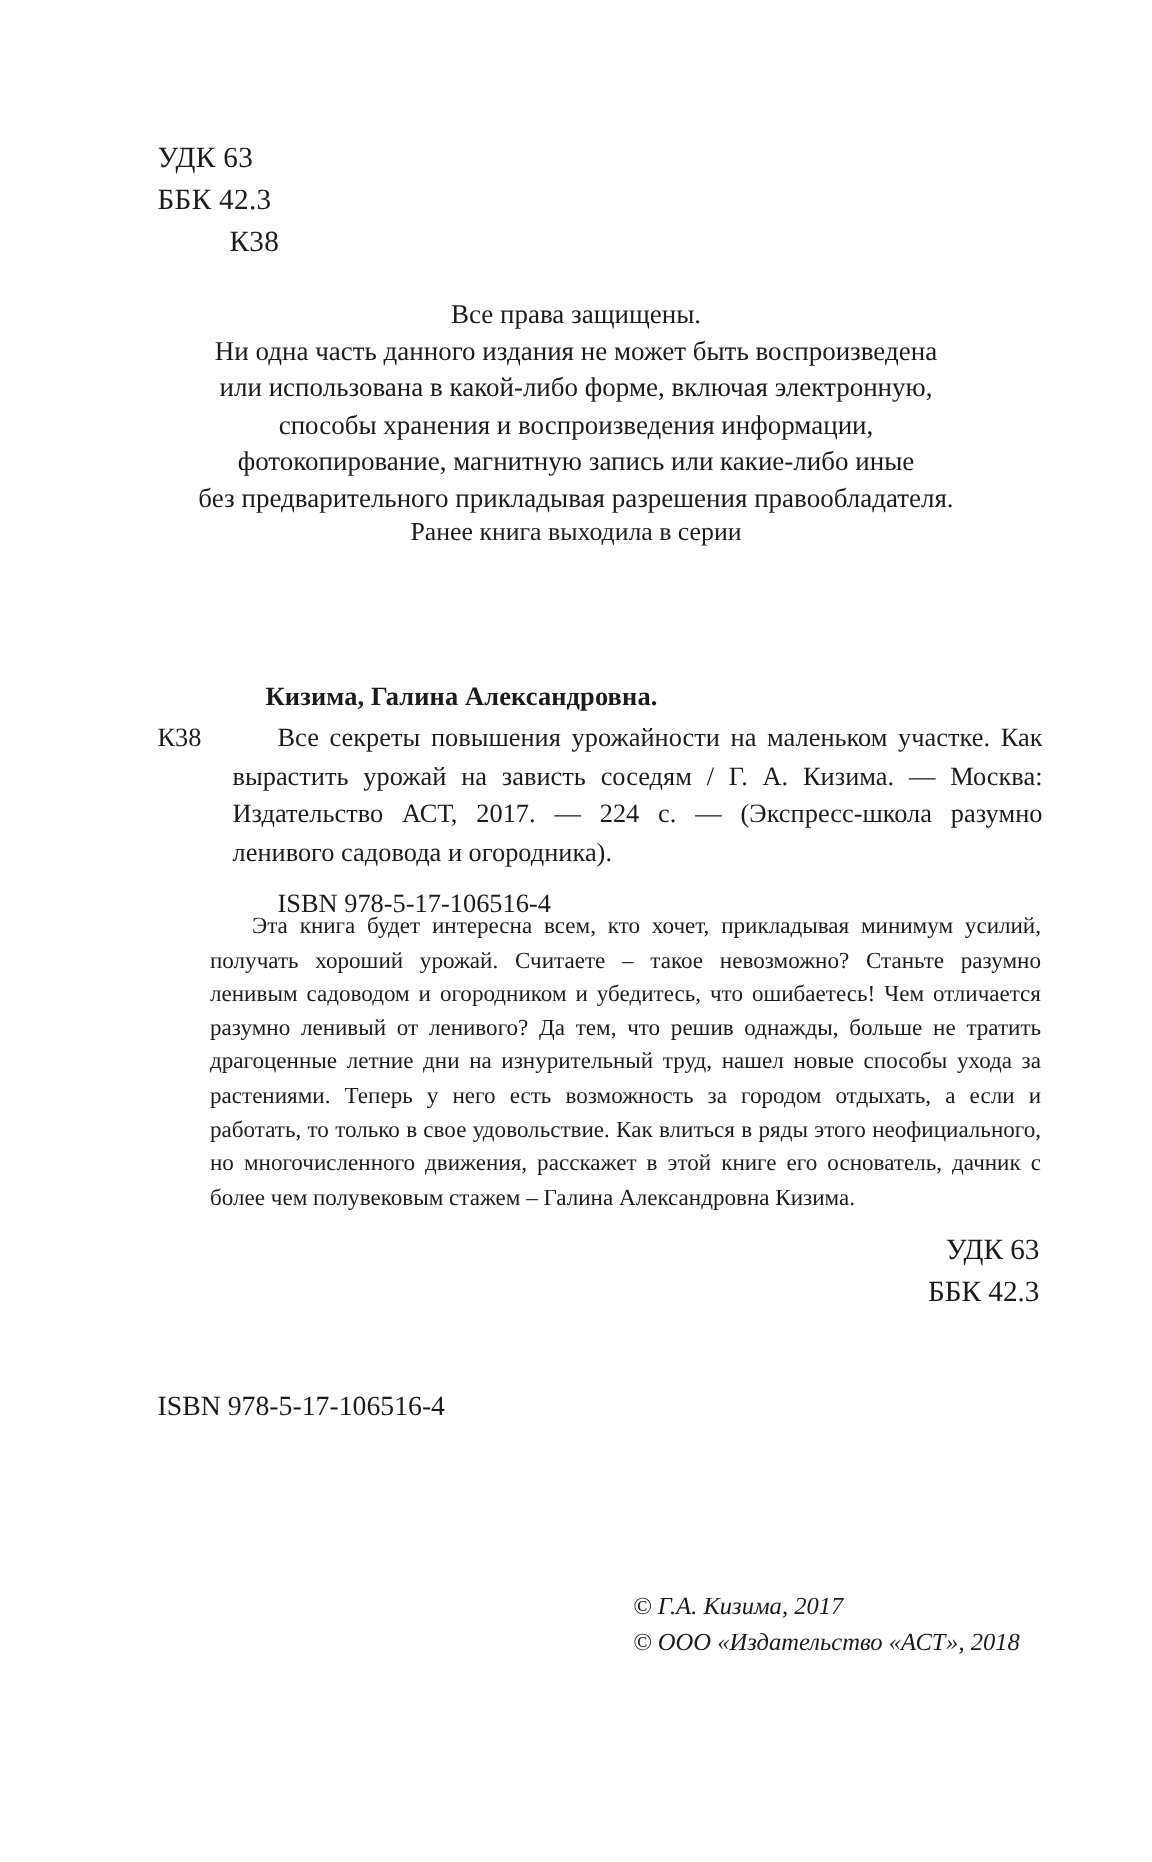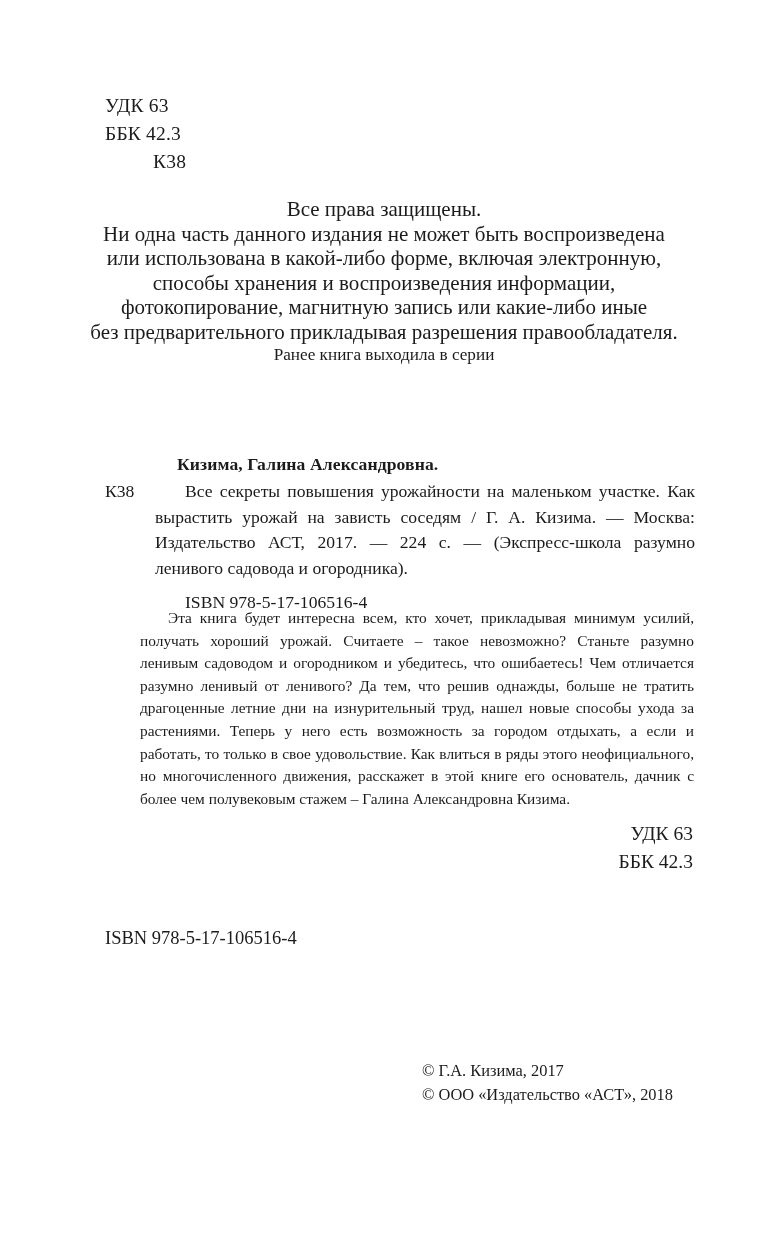--- a/index.html
+++ b/index.html
@@ -34,21 +34,21 @@
   .classification .cls-line { white-space: pre; }
   .classification .cls-code { display: inline-block; padding-left: 48px; }
 
   
   .rights {
     position: absolute;
     left: 64px;
     top: 197px;
     width: 640px;
     text-align: center;
-    font-size: 21px;
+    font-size: 18px;
     line-height: 24.6px;
   }
   .rights .r-line { white-space: nowrap; }
 
   
   .series-note {
     position: absolute;
     left: 64px;
     top: 343px;
     width: 640px;
@@ -126,20 +126,21 @@
     line-height: 26px;
   }
 
   
   .copyright {
     position: absolute;
     left: 422px;
     top: 1059px;
     font-size: 16.4px;
     line-height: 23.5px;
+    font-style: italic;
   }
   .copyright .c-line { white-space: nowrap; }
 </style>
 </head>
 <body>
 
 <div class="page">
 
   <div class="classification">
     <div class="cls-line">УДК 63</div>

